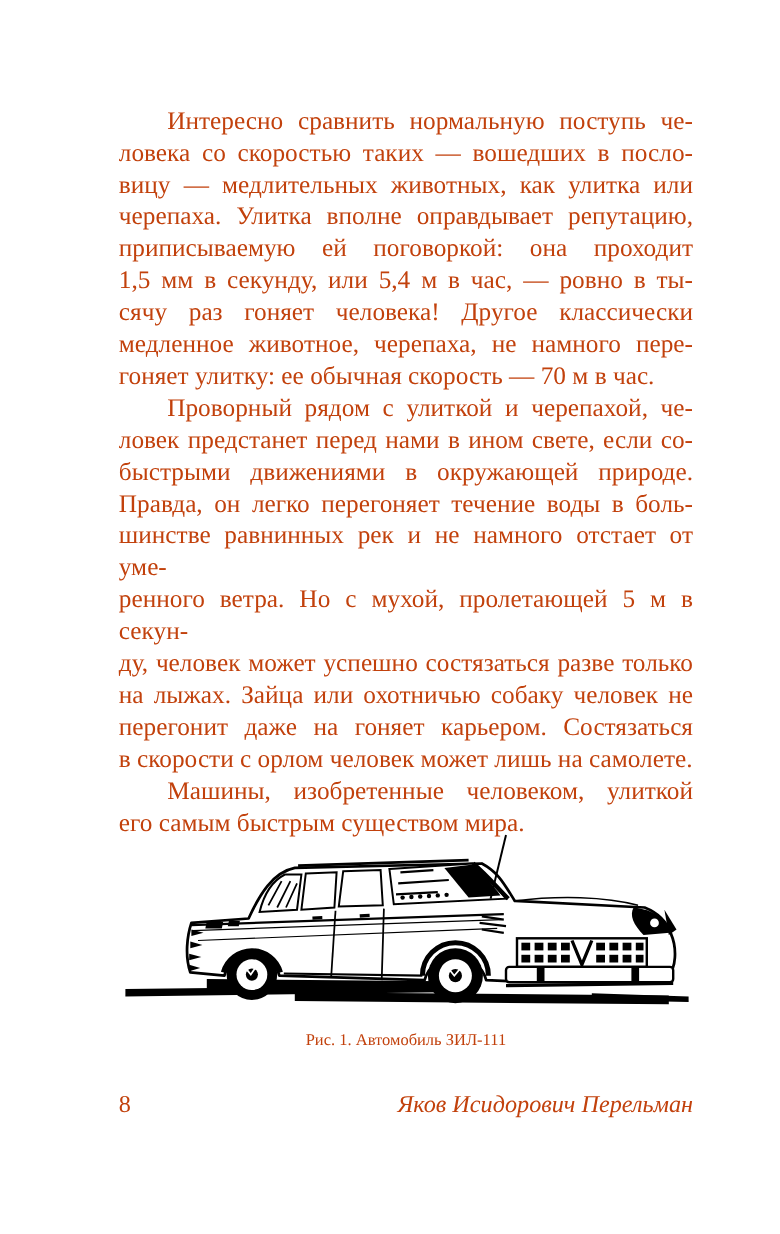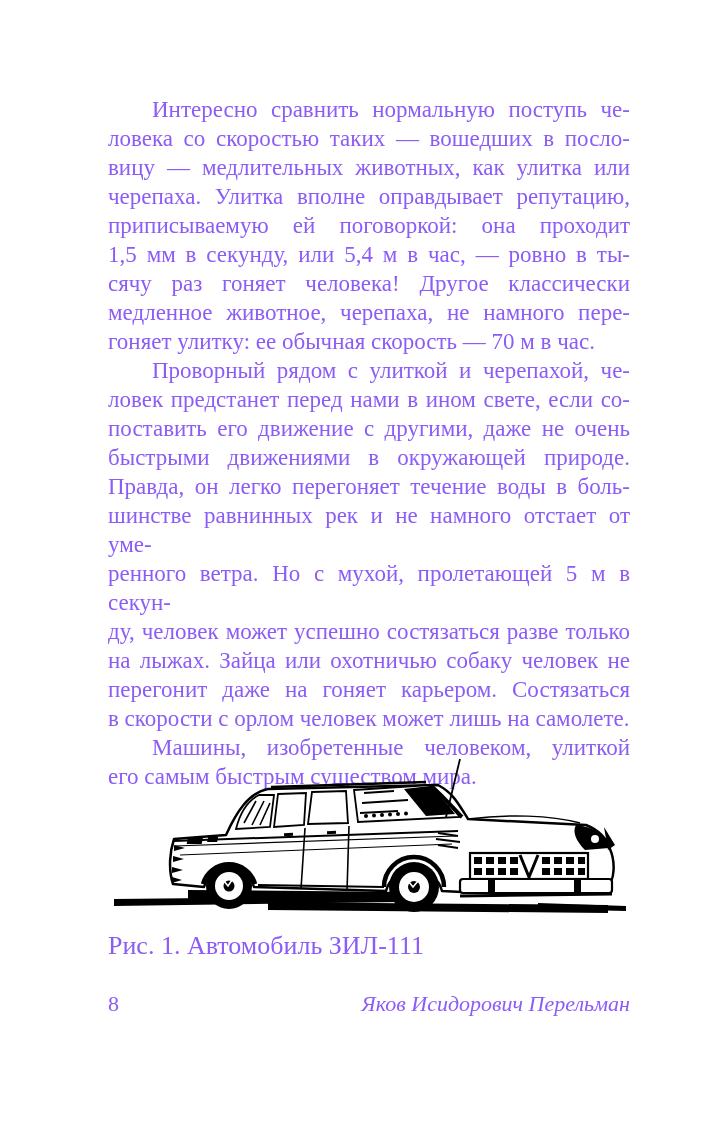--- a/index.html
+++ b/index.html
@@ -1,21 +1,21 @@
 <!DOCTYPE html>
 <html lang="ru"><head>
 <meta charset="utf-8">
 <style>
   html,body{margin:0;padding:0;background:#ffffff;}
   .page{
     position:relative;
     width:709px;height:1122px;
     background:#ffffff;
     font-family:"Liberation Serif","DejaVu Serif",serif;
-    color:#8b5cf6;
+    color:#c2410c;
     overflow:hidden;
   }
   .body-text{
     position:absolute;
     left:108px;top:95px;width:522px;
     font-size:23px;line-height:29px;
   }
   .line{
     text-align:justify;
     text-align-last:justify;
@@ -24,21 +24,22 @@
   .line.first{ text-indent:44px; }
   .line.last{ text-align-last:left; }
   .figure{
     position:absolute;
     left:108px;top:753px;width:522px;height:180px;
   }
   .figure svg{display:block;width:522px;height:180px;}
   .caption{
     position:absolute;
     left:108px;top:933px;width:522px;
-    font-size:26px;line-height:26px;
+    font-size:15px;line-height:26px;
+    text-align:center;
   }
   .footer{
     position:absolute;
     left:108px;top:991px;width:522px;
     font-size:22px;line-height:26px;
     display:flex;justify-content:space-between;align-items:baseline;
   }
   .footer .author{ font-style:italic;text-align:center; }
 </style>
 </head>
@@ -51,21 +52,20 @@
       <div class="line">ловека со скоростью таких — вошедших в посло-</div>
       <div class="line">вицу — медлительных животных, как улитка или</div>
       <div class="line">черепаха. Улитка вполне оправдывает репутацию,</div>
       <div class="line">приписываемую ей поговоркой: она проходит</div>
       <div class="line">1,5 мм в секунду, или 5,4 м в час, — ровно в ты-</div>
       <div class="line">сячу раз гоняет человека! Другое классически</div>
       <div class="line">медленное животное, черепаха, не намного пере-</div>
       <div class="line last">гоняет улитку: ее обычная скорость — 70 м в час.</div>
       <div class="line first">Проворный рядом с улиткой и черепахой, че-</div>
       <div class="line">ловек предстанет перед нами в ином свете, если со-</div>
-      <div class="line">поставить его движение с другими, даже не очень</div>
       <div class="line">быстрыми движениями в окружающей природе.</div>
       <div class="line">Правда, он легко перегоняет течение воды в боль-</div>
       <div class="line">шинстве равнинных рек и не намного отстает от уме-</div>
       <div class="line">ренного ветра. Но с мухой, пролетающей 5 м в секун-</div>
       <div class="line">ду, человек может успешно состязаться разве только</div>
       <div class="line">на лыжах. Зайца или охотничью собаку человек не</div>
       <div class="line">перегонит даже на гоняет карьером. Состязаться</div>
       <div class="line last">в скорости с орлом человек может лишь на самолете.</div>
       <div class="line first">Машины, изобретенные человеком, улиткой</div>
       <div class="line last">его самым быстрым существом мира.</div>

